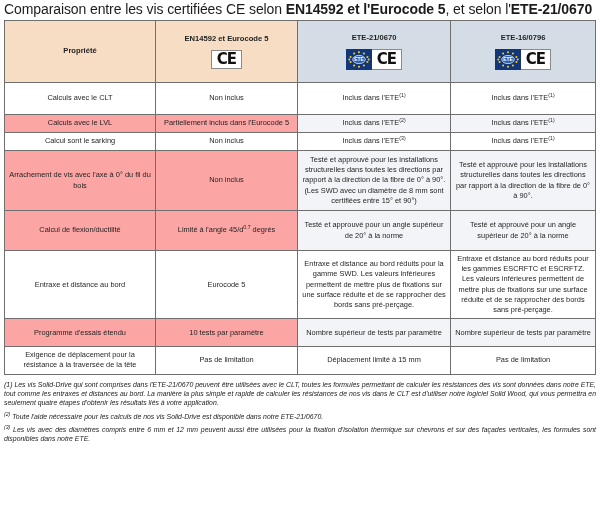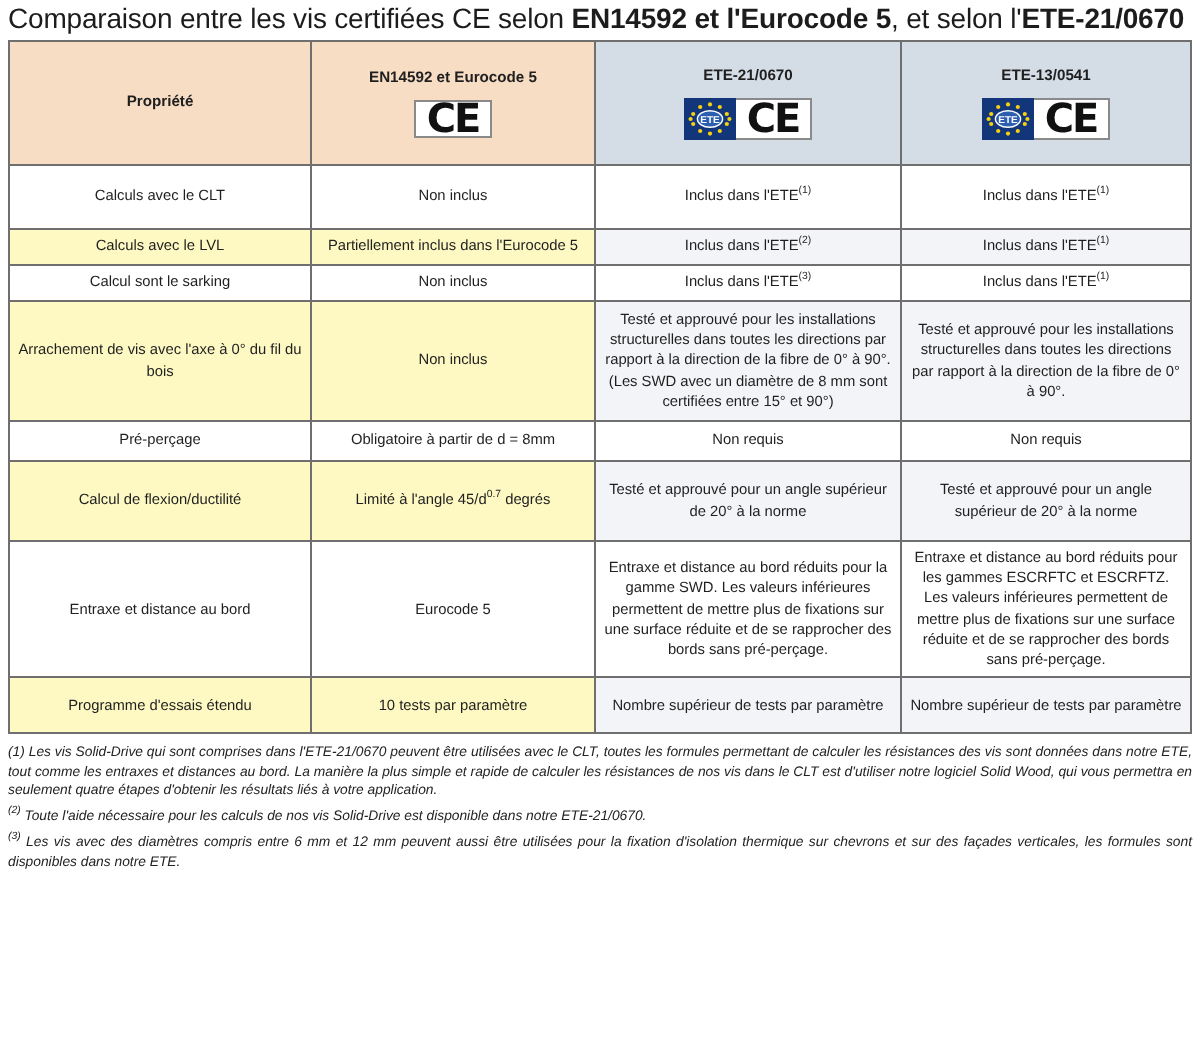--- a/index.html
+++ b/index.html
@@ -64,38 +64,38 @@
   .hdr-inner {
     display: flex;
     flex-direction: column;
     align-items: center;
     justify-content: center;
     gap: 5px;
   }
   .hdr-label { font-weight: bold; font-size: 7.6px; }
 
   
-  .tint-peach { background: #fef9c3; }
+  .tint-peach { background: #fca5a5; }
   .tint-white { background: #ffffff; }
   .tint-gray  { background: #f2f4f7; }
 
   
   .ce-box {
     background: #ffffff;
     border: 1px solid #8a8a8a;
     padding: 1px 5px 1px 5px;
     display: inline-flex;
     align-items: center;
     justify-content: center;
     height: 19px;
     box-sizing: border-box;
   }
   .ce-glyph {
     font-family: "DejaVu Sans", sans-serif;
-    font-size: 20px;
+    font-size: 15px;
     font-weight: bold;
     letter-spacing: -1px;
     line-height: 15px;
     color: #111;
   }
   .badge-row {
     display: inline-flex;
     align-items: stretch;
     height: 21px;
   }
@@ -199,21 +199,21 @@
                 </svg>
               </span>
               <span class="ce-box">
                 <span class="ce-glyph">CE</span>
               </span>
             </span>
           </div>
         </th>
         <th class="hdr-blue">
           <div class="hdr-inner">
-            <span class="hdr-label">ETE-13/0541</span>
+            <span class="hdr-label">ETE-16/0796</span>
             <span class="badge-row">
               <span class="ete-logo">
                 <svg width="26" height="21" viewBox="0 0 26 21" aria-hidden="true">
                   <rect x="0" y="0" width="26" height="21" fill="#13367a"></rect>
                   <g fill="#f5d210">
                     <circle cx="13" cy="3.2" r="1.05"></circle>
                     <circle cx="17.9" cy="4.5" r="1.05"></circle>
                     <circle cx="21.4" cy="8" r="1.05"></circle>
                     <circle cx="22.7" cy="10.5" r="1.05"></circle>
                     <circle cx="21.4" cy="13" r="1.05"></circle>
@@ -260,26 +260,20 @@
         <td class="tint-white"><span>Inclus dans l'ETE</span><sup class="fn">(1)</sup></td>
       </tr>
 
       <tr>
         <td class="tint-peach" style="height:60px">Arrachement de vis avec l'axe à 0° du fil du bois</td>
         <td class="tint-peach">Non inclus</td>
         <td class="tint-gray">Testé et approuvé pour les installations structurelles dans toutes les directions par rapport à la direction de la fibre de 0° à 90°. (Les SWD avec un diamètre de 8 mm sont certifiées entre 15° et 90°)</td>
         <td class="tint-gray">Testé et approuvé pour les installations structurelles dans toutes les directions par rapport à la direction de la fibre de 0° à 90°.</td>
       </tr>
 
-      <tr>
-        <td class="tint-white" style="height:20px">Pré-perçage</td>
-        <td class="tint-white">Obligatoire à partir de d = 8mm</td>
-        <td class="tint-white">Non requis</td>
-        <td class="tint-white">Non requis</td>
-      </tr>
 
       <tr>
         <td class="tint-peach" style="height:40px">Calcul de flexion/ductilité</td>
         <td class="tint-peach"><span>Limité à l'angle 45/d</span><sup class="ex">0.7</sup><span> degrés</span></td>
         <td class="tint-gray">Testé et approuvé pour un angle supérieur de 20° à la norme</td>
         <td class="tint-gray">Testé et approuvé pour un angle supérieur de 20° à la norme</td>
       </tr>
 
       <tr>
         <td class="tint-white" style="height:64px">Entraxe et distance au bord</td>
@@ -288,20 +282,26 @@
         <td class="tint-white">Entraxe et distance au bord réduits pour les gammes ESCRFTC et ESCRFTZ. Les valeurs inférieures permettent de mettre plus de fixations sur une surface réduite et de se rapprocher des bords sans pré-perçage.</td>
       </tr>
 
       <tr>
         <td class="tint-peach" style="height:28px">Programme d'essais étendu</td>
         <td class="tint-peach">10 tests par paramètre</td>
         <td class="tint-gray">Nombre supérieur de tests par paramètre</td>
         <td class="tint-gray">Nombre supérieur de tests par paramètre</td>
       </tr>
 
+      <tr>
+        <td class="tint-white" style="height:26px">Exigence de déplacement pour la résistance à la traversée de la tête</td>
+        <td class="tint-white">Pas de limitation</td>
+        <td class="tint-white">Déplacement limité à 15 mm</td>
+        <td class="tint-white">Pas de limitation</td>
+      </tr>
     </tbody>
   </table>
 
   <div class="notes">
     <p><span class="mark">(1)</span> <span>Les vis Solid-Drive qui sont comprises dans l'ETE-21/0670 peuvent être utilisées avec le CLT, toutes les formules permettant de calculer les résistances des vis sont données dans notre ETE, tout comme les entraxes et distances au bord. La manière la plus simple et rapide de calculer les résistances de nos vis dans le CLT est d'utiliser notre logiciel Solid Wood, qui vous permettra en seulement quatre étapes d'obtenir les résultats liés à votre application.</span></p>
     <p><sup>(2)</sup> <span>Toute l'aide nécessaire pour les calculs de nos vis Solid-Drive est disponible dans notre ETE-21/0670.</span></p>
     <p><sup>(3)</sup> <span>Les vis avec des diamètres compris entre 6 mm et 12 mm peuvent aussi être utilisées pour la fixation d'isolation thermique sur chevrons et sur des façades verticales, les formules sont disponibles dans notre ETE.</span></p>
   </div>
 
 </div>

